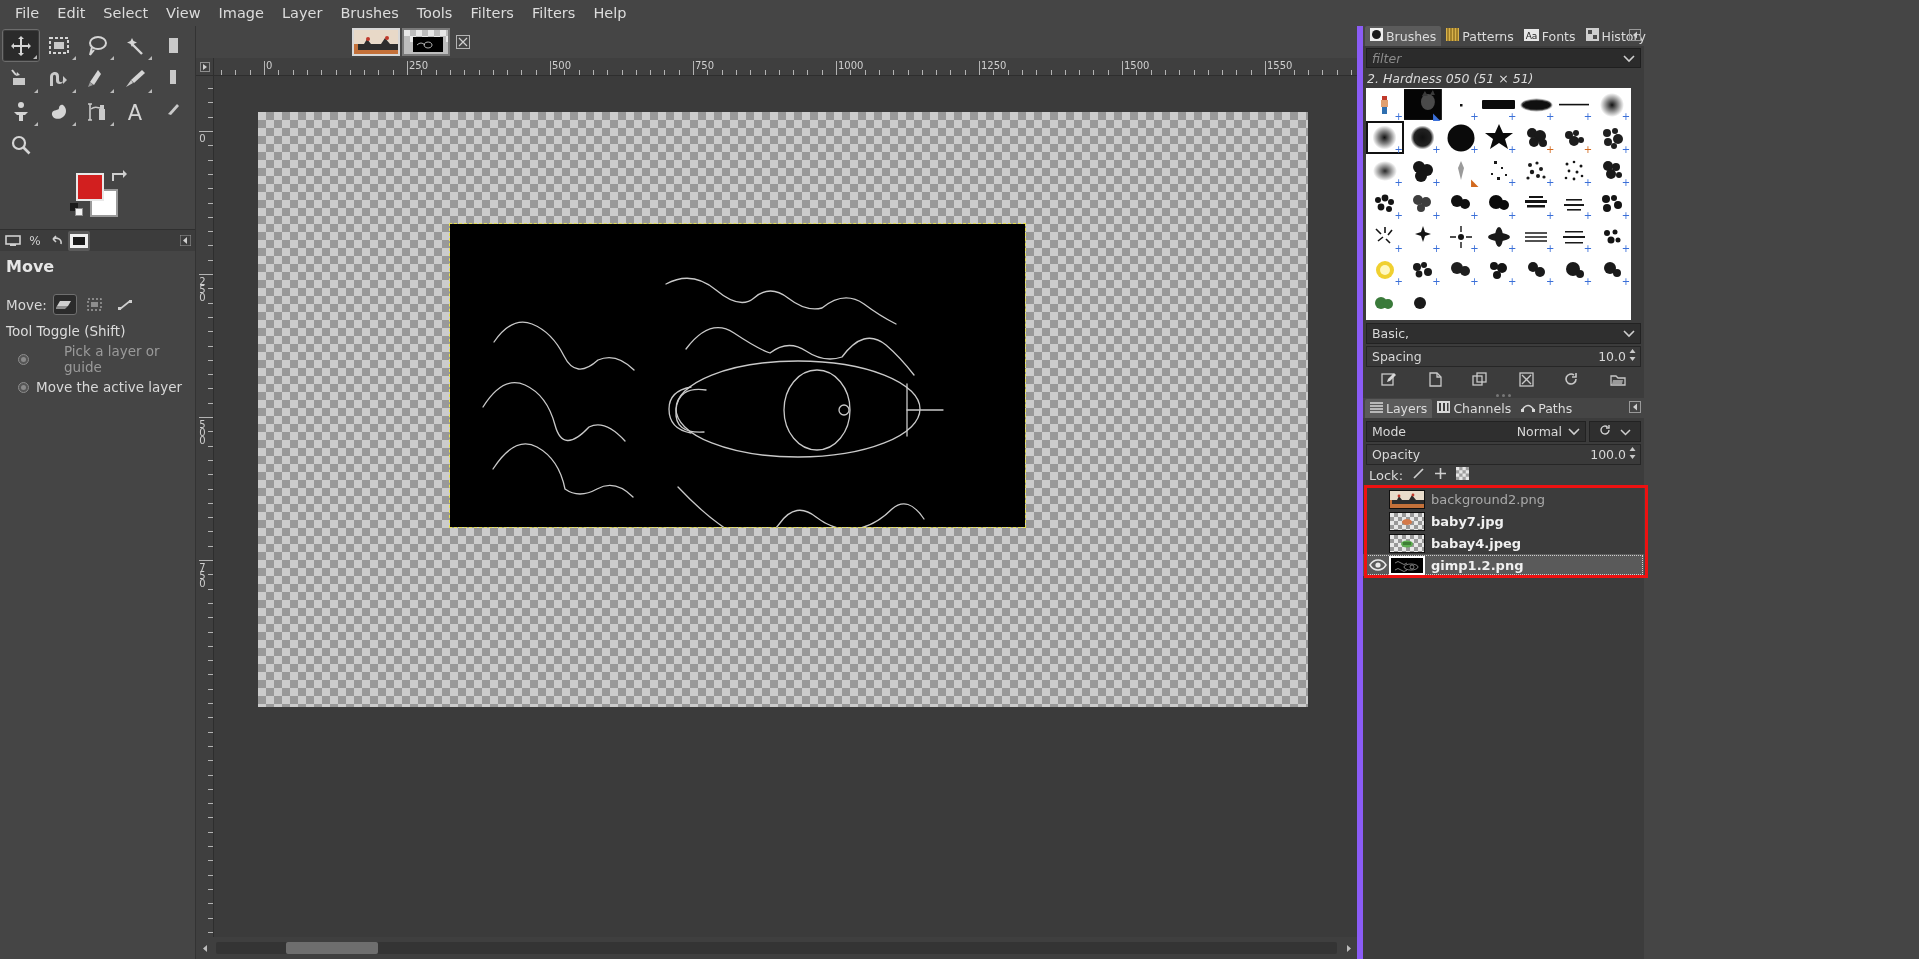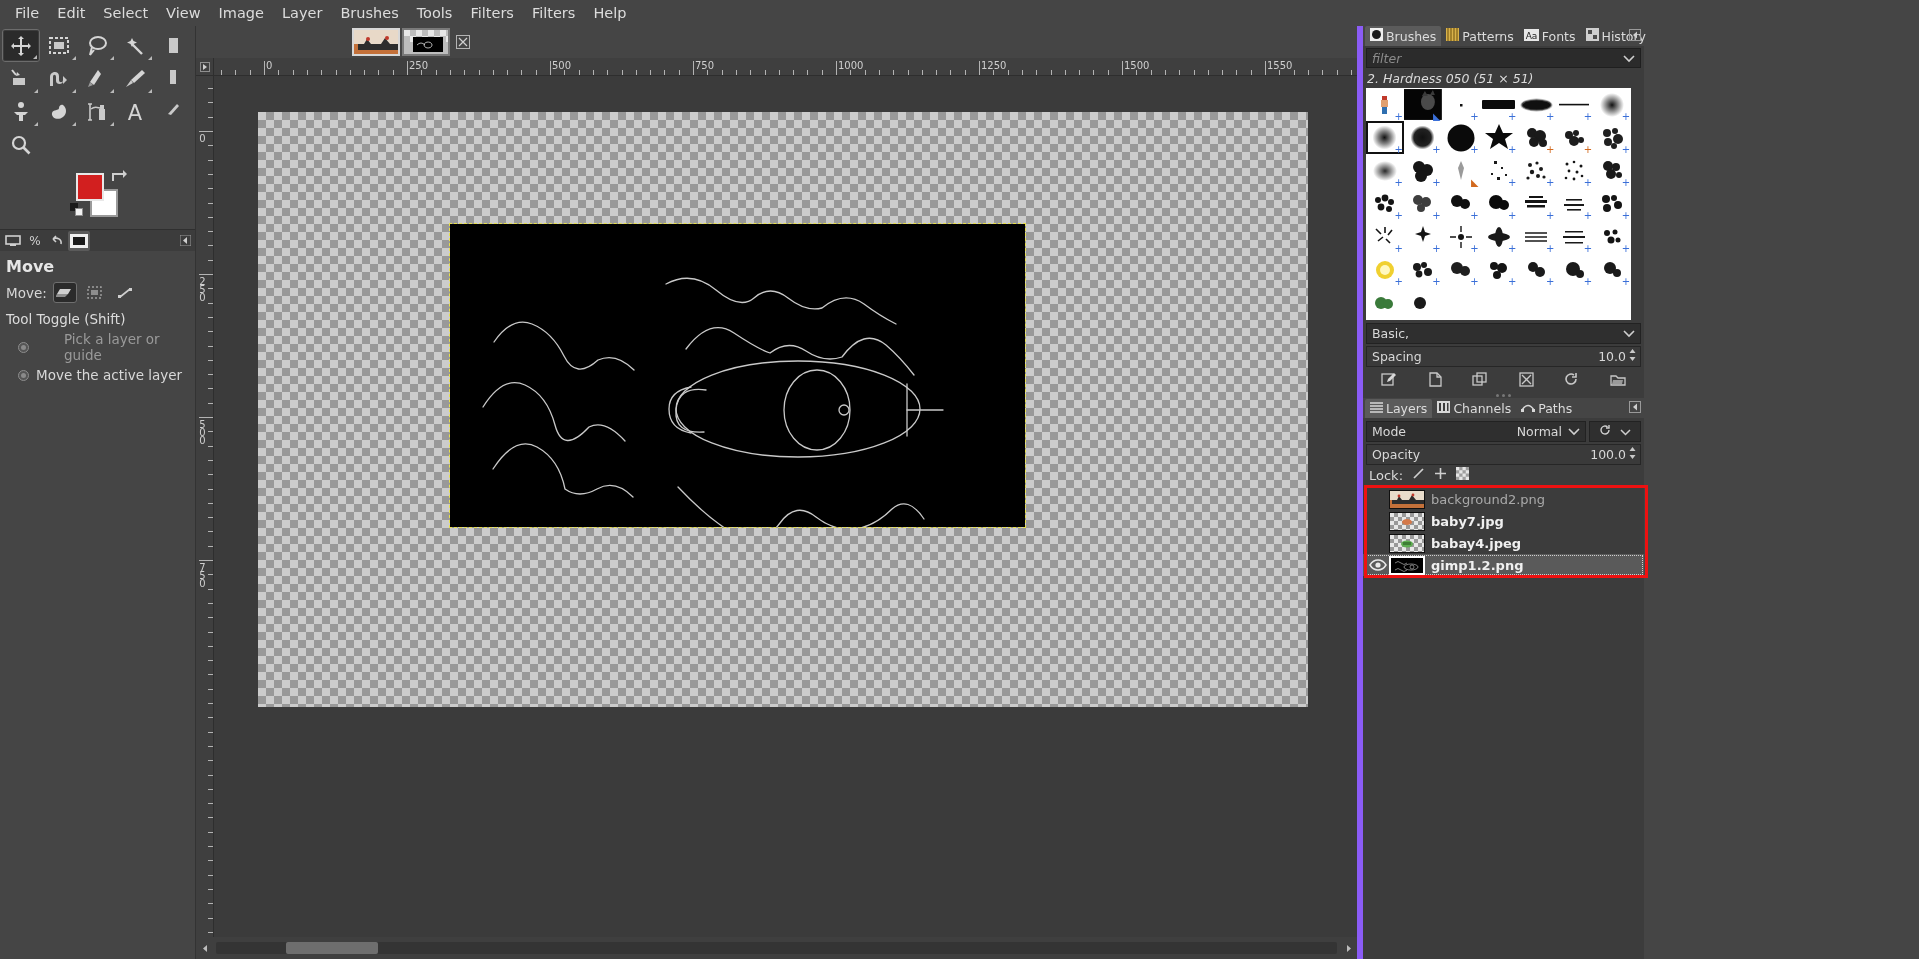--- a/index.html
+++ b/index.html
@@ -36,21 +36,21 @@
   #reset .b{position:absolute;left:0;top:0;width:8px;height:8px;background:#1a1a1a;}
   #reset .w{position:absolute;left:5px;top:5px;width:8px;height:8px;background:#f2f2f2;border:1px solid #8c8c8c;}
 
   
   #optTabs{display:flex;align-items:center;height:22px;background:#3c3c3c;border-top:1px solid #2f2f2f;padding-left:2px;position:relative;}
   .otab{width:22px;height:20px;display:flex;align-items:center;justify-content:center;cursor:pointer;}
   .otab.act{background:#5a5a5a;border-radius:2px;}
   #optArrow{position:absolute;right:4px;top:4px;}
   #optBody{flex:1;background:#454545;padding:4px 0 0 0;overflow:hidden;}
   .opt-title{font-weight:bold;font-size:16px;color:#e6e6e6;padding:2px 0 4px 6px;}
-  .opt-row{display:flex;align-items:center;gap:6px;padding:2px 6px;}
+  .opt-row{display:flex;align-items:center;gap:6px;padding:2px 6px;margin-top:12px;}
   .opt-label{font-size:13.5px;color:#d6d6d6;}
   .modebtn{width:24px;height:21px;display:flex;align-items:center;justify-content:center;border-radius:3px;}
   .modebtn.act{background:#2b2b2b;border:1px solid #6f6f6f;}
   .sect{font-size:13.5px;color:#dcdcdc;padding:6px 6px 2px 6px;}
   .radio-row{display:flex;align-items:center;gap:7px;padding:2px 6px 2px 18px;}
   .radio{width:11px;height:11px;border-radius:50%;border:1px solid #8d8d8d;background:#2f2f2f;position:relative;flex:0 0 11px;}
   .radio.dim{background:#555;}
   .radio.dim::after{content:"";position:absolute;left:2px;top:2px;width:5px;height:5px;border-radius:50%;background:#8a8a8a;}
   .rlabel{font-size:13.5px;}
   .rlabel.dim{color:#9a9a9a;margin-left:28px;}

